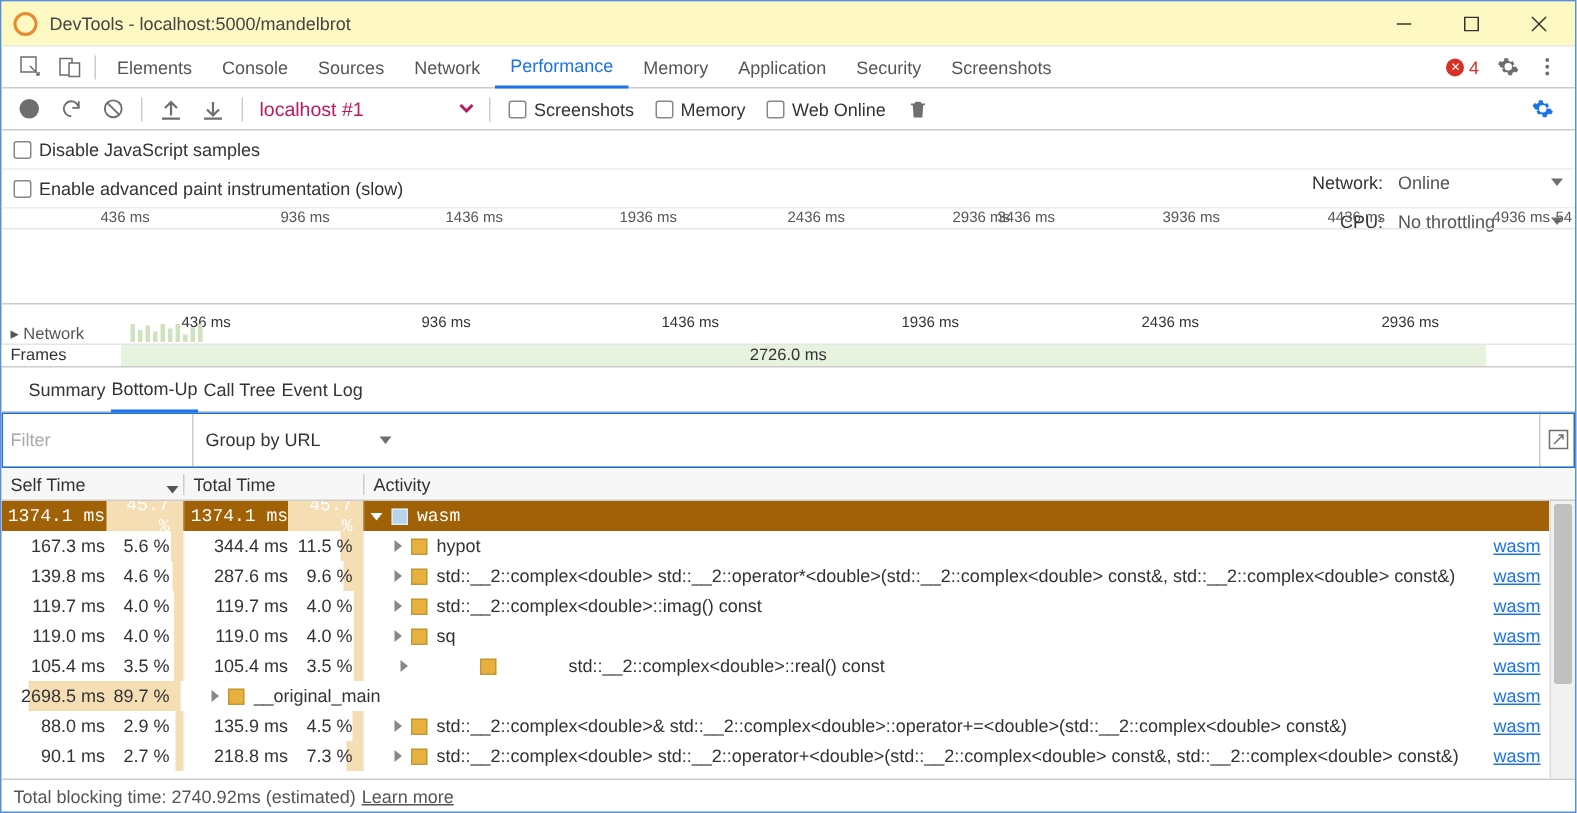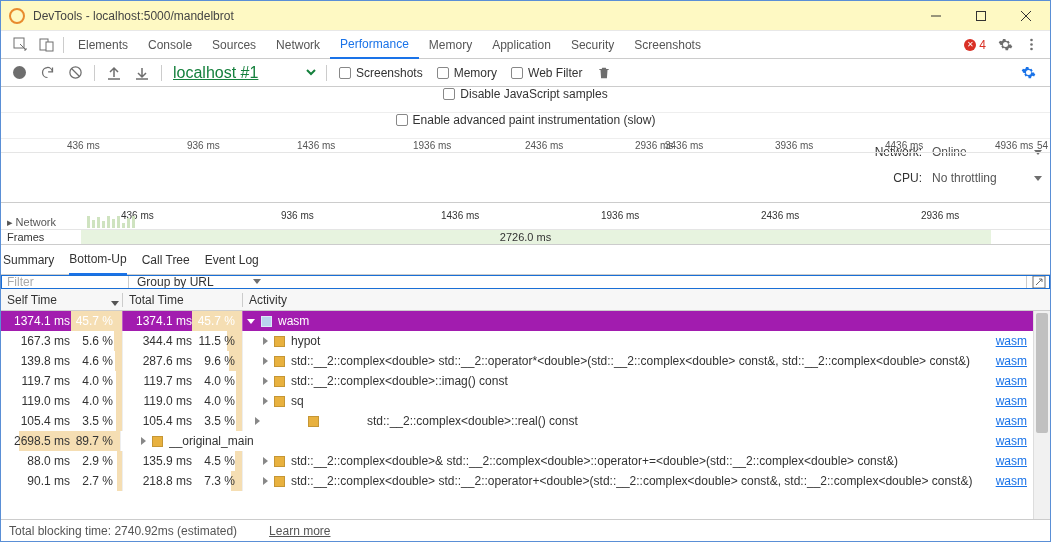--- a/index.html
+++ b/index.html
@@ -21,27 +21,27 @@
   .tab.active { color: #1a73e8; border-bottom: 2px solid #1a73e8; margin-bottom: -1px; }
   .spacer { flex: 1; }
   .errbadge { display: flex; align-items: center; gap: 3px; color: #d93025; font-size: 12px; padding: 0 6px; }
   .errbadge .circ { width: 12px; height: 12px; border-radius: 50%; background: #d93025; color: #fff; font-size: 8px; display: flex; align-items: center; justify-content: center; }
 
   
   .perfbar { height: 28px; display: flex; align-items: center; padding: 0 6px; border-bottom: 1px solid #ccc; gap: 4px; }
   .perfbar .iconbtn { width: 24px; height: 24px; display: flex; align-items: center; justify-content: center; color: #6e6e6e; }
   .perfbar .record { width: 13px; height: 13px; border-radius: 50%; background: #6e6e6e; }
   .perfbar .vsep { width: 1px; height: 16px; background: #ccc; margin: 0 3px; }
-  .perfbar select { border: none; background: transparent; font-size: 16px; color: #15803d; width: 150px; text-decoration: underline; }
+  .perfbar select { border: none; background: transparent; font-size: 13px; color: #be185d; width: 150px; }
   .chk { display: flex; align-items: center; gap: 5px; font-size: 12px; color: #333; padding: 0 5px; }
   .chk .box { width: 12px; height: 12px; border: 1px solid #888; border-radius: 2px; }
   .gearblue { color: #1a73e8; margin-left: auto; margin-right: 4px; }
 
   
-  .settings { height: 26px; display: flex; align-items: center; padding: 0 8px; border-bottom: 1px solid #eee; font-size: 12px; flex-direction: column; }
+  .settings { height: 26px; display: flex; align-items: center; padding: 0 8px; border-bottom: 1px solid #eee; font-size: 12px; }
   .settings:last-of-type { border-bottom: 1px solid #ccc; }
   .settings .chk { padding: 0; }
   .settings .right { margin-left: auto; display: flex; gap: 10px; margin-top: 44px; }
   .settings .label { color: #333; }
   .settings .val { color: #555; width: 110px; display: flex; align-items: center; justify-content: space-between; }
   .tri { width: 0; height: 0; border-left: 4px solid transparent; border-right: 4px solid transparent; border-top: 5px solid #6e6e6e; }
 
   
   .overview { border-bottom: 1px solid #ccc; position: relative; height: 64px; }
   .ov-ticks { height: 14px; position: relative; font-size: 10px; color: #555; border-bottom: 1px solid #e5e5e5; }
@@ -64,43 +64,43 @@
   .midline .ticks { height: 26px; position: relative; }
   .midline .ticks span { position: absolute; top: 7px; }
   .midline .netlbl { position: absolute; left: 6px; bottom: 15px; font-size: 11px; color: #555; }
   .midline .frames { position: absolute; left: 0; right: 0; bottom: 0; height: 15px; display: flex; align-items: center; background: linear-gradient(to right, #fff 0 80px, #e7f3df 80px 990px, #fff 990px); border-top: 1px solid #e5e5e5; }
   .midline .frames .lbl { padding-left: 6px; font-size: 11px; color: #333; background: #fff; }
   .midline .frames .big { position: absolute; left: 50%; transform: translateX(-50%); font-size: 11px; color: #333; }
   .midline .minibars { position: absolute; left: 86px; top: 13px; display: flex; gap: 2px; align-items: flex-end; height: 12px; }
   .midline .minibars div { width: 3px; background: #cfe3c0; }
 
   
-  .subtabs { height: 30px; display: flex; align-items: center; padding: 0 2px; border-bottom: 1px solid #ccc; gap: 15px; font-size: 12px; }
+  .subtabs { height: 30px; display: flex; align-items: center; padding: 0 18px; border-bottom: 1px solid #ccc; gap: 4px; font-size: 12px; }
   .subtab { height: 30px; display: flex; align-items: center; color: #333; }
   .subtab.active { border-bottom: 2px solid #1a73e8; margin-bottom: -1px; }
 
   
-  .filterbar { height: 14px; display: flex; align-items: stretch; border-bottom: 1px solid #ccc; font-size: 12px; justify-content: flex-end; }
+  .filterbar { height: 37px; display: flex; align-items: stretch; border-bottom: 1px solid #ccc; font-size: 12px; justify-content: flex-end; }
   .filterbar .filt { width: 128px; border-right: 1px solid #ccc; padding: 0 6px; color: #aaa; display: flex; align-items: center; }
   .filterbar .group { flex: 0 0 140px; display: flex; align-items: center; justify-content: space-between; padding: 0 8px; }
   .filterbar .tri { margin-left: 6px; }
   .filterbar .endicon { margin-left: auto; width: 24px; display: flex; align-items: center; justify-content: center; border-left: 1px solid #ccc; }
 
   
   .tblhead { height: 22px; display: flex; align-items: center; border-bottom: 1px solid #ccc; font-size: 12px; background: #f7f7f7; }
   .col-self { width: 122px; border-right: 1px solid #ccc; padding-left: 6px; position: relative; }
   .col-total { width: 120px; border-right: 1px solid #ccc; padding-left: 6px; }
   .col-act { flex: 1; padding-left: 6px; }
   .sorttri { position: absolute; right: 3px; top: 8px; width:0;height:0;border-left:4px solid transparent;border-right:4px solid transparent;border-top:5px solid #555; }
 
   
   .tblwrap { flex: 1; overflow: hidden; position: relative; display: flex; }
   .tblbody { flex: 1; overflow: hidden; }
   .row { height: 20px; display: flex; align-items: center; font-size: 12px; }
-  .row.sel { background: #a21caf; color: #fff; }
+  .row.sel { background: #a16207; color: #fff; font-family: Liberation Mono, monospace; }
   .cell-self, .cell-total { display: flex; align-items: center; border-right: 1px solid #eee; position: relative; height: 100%; }
   .cell-self { width: 122px; }
   .cell-total { width: 120px; }
   .ms { width: 72px; text-align: right; padding-right: 3px; z-index: 1; }
   .pct { width: 44px; text-align: right; padding-right: 4px; z-index: 1; }
   .barbg { position: absolute; right: 0; top: 0; bottom: 0; background: #f5deb3; }
   .row.sel .cell-self, .row.sel .cell-total { border-right-color: rgba(255,255,255,0.3); }
   .cell-act { flex: 1; display: flex; align-items: center; padding-left: 4px; gap: 6px; overflow: hidden; white-space: nowrap; }
   .disc { width: 0; height: 0; border-top: 4px solid transparent; border-bottom: 4px solid transparent; border-left: 5px solid #888; }
   .disc.open { border-left: 4px solid transparent; border-right: 4px solid transparent; border-top: 5px solid #fff; border-bottom: none; }
@@ -108,21 +108,21 @@
   .swatch { width: 11px; height: 11px; background: #e8b13f; border: 1px solid rgba(0,0,0,0.15); }
   .row.sel .swatch { background: #b9d3ee; border-color: rgba(255,255,255,0.5); }
   .actname { flex: 1; overflow: hidden; text-overflow: ellipsis; }
   .srclink { color: #1a73e8; text-decoration: underline; padding-right: 6px; }
 
   .scrollbar { width: 17px; background: #f1f1f1; border-left: 1px solid #ddd; position: relative; }
   .scrollbar .thumb { position: absolute; left: 2px; right: 2px; top: 2px; height: 120px; background: #c0c0c0; border-radius: 2px; }
 
   
   .footer { height: 22px; border-top: 1px solid #ccc; display: flex; align-items: center; padding: 0 8px; font-size: 12px; color: #555; gap: 4px; }
-  .footer .lm { text-decoration: underline; color: #555; margin-left: 28px; }
+  .footer .lm { text-decoration: underline; color: #555; }
 
   .selborder { outline: 1px solid #1a6fd6; outline-offset: -1px; }
 </style>
 </head>
 <body>
 
 <div class="titlebar">
   <div class="appicon"></div>
   <div class="title">DevTools - localhost:5000/mandelbrot</div>
   <div class="winbtn">
@@ -219,21 +219,21 @@
   <label class="chk">
       <span class="box"></span>
       <span>Screenshots</span>
     </label>
   <label class="chk">
       <span class="box"></span>
       <span>Memory</span>
     </label>
   <label class="chk">
       <span class="box"></span>
-      <span>Web Filter</span>
+      <span>Web Online</span>
     </label>
   <div class="iconbtn">
       <svg width="14" height="14" viewBox="0 0 24 24" fill="#6e6e6e">
         <path d="M6 7h12l-1 14H7L6 7zm3-4h6l1 2H8l1-2zM4 5h16v2H4z"></path>
       </svg>
     </div>
   <div class="iconbtn gearblue">
       <svg width="15" height="15" viewBox="0 0 24 24">
         <path fill="#1a73e8" d="M12 8a4 4 0 1 0 0 8 4 4 0 0 0 0-8zm9 4a7 7 0 0 1-.1 1.2l2 1.6-2 3.4-2.4-1a7 7 0 0 1-2 1.2l-.4 2.6h-4l-.4-2.6a7 7 0 0 1-2-1.2l-2.4 1-2-3.4 2-1.6A7 7 0 0 1 3 12a7 7 0 0 1 .1-1.2l-2-1.6 2-3.4 2.4 1a7 7 0 0 1 2-1.2L7.9 3h4l.4 2.6a7 7 0 0 1 2 1.2l2.4-1 2 3.4-2 1.6c.1.4.1.8.1 1.2z"></path>
       </svg>
@@ -433,21 +433,21 @@
         <div class="cell-self">
           <div class="barbg" style="width:5%"></div>
           <span class="ms">105.4 ms</span>
           <span class="pct">3.5 %</span>
         </div>
         <div class="cell-total">
           <div class="barbg" style="width:5%"></div>
           <span class="ms">105.4 ms</span>
           <span class="pct">3.5 %</span>
         </div>
-        <div class="cell-act" style="padding-left: 12px; gap: 48px;">
+        <div class="cell-act" style="padding-left: 24px; gap: 48px;">
           <span class="disc "></span>
           <span class="swatch"></span>
           <span class="actname">std::__2::complex&lt;double&gt;::real() const</span>
           <span class="srclink">wasm</span>
         </div>
       </div>
       <div class="row">
         <div class="cell-total">
           <div class="barbg" style="width:85%"></div>
           <span class="ms">2698.5 ms</span>

